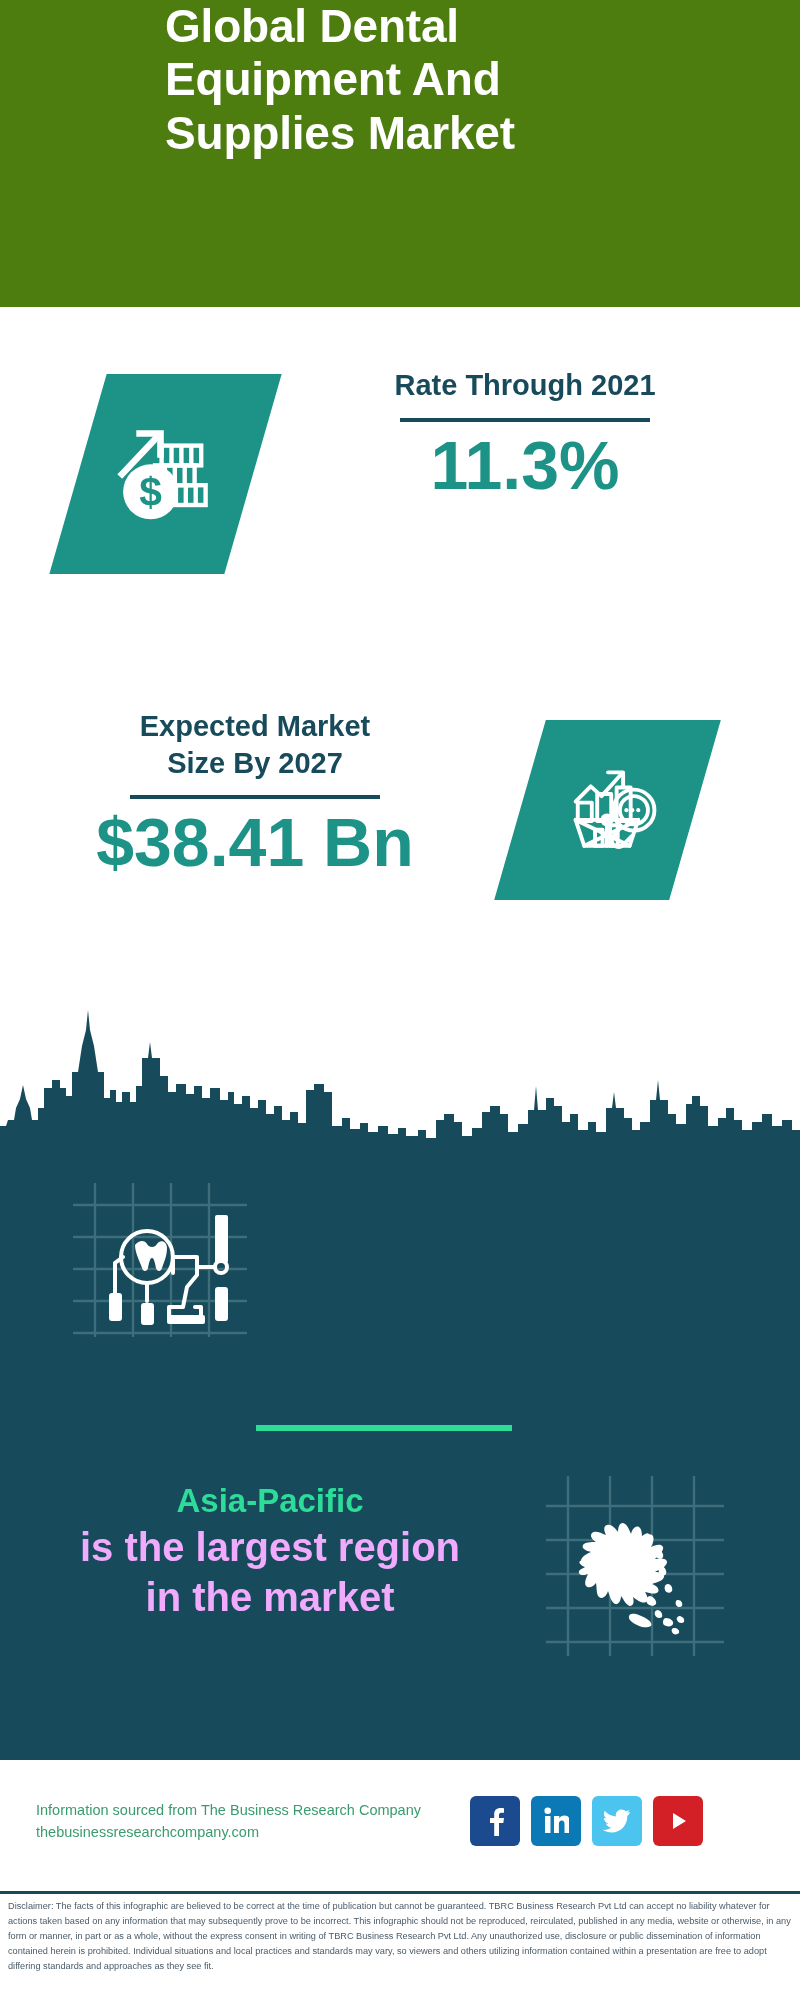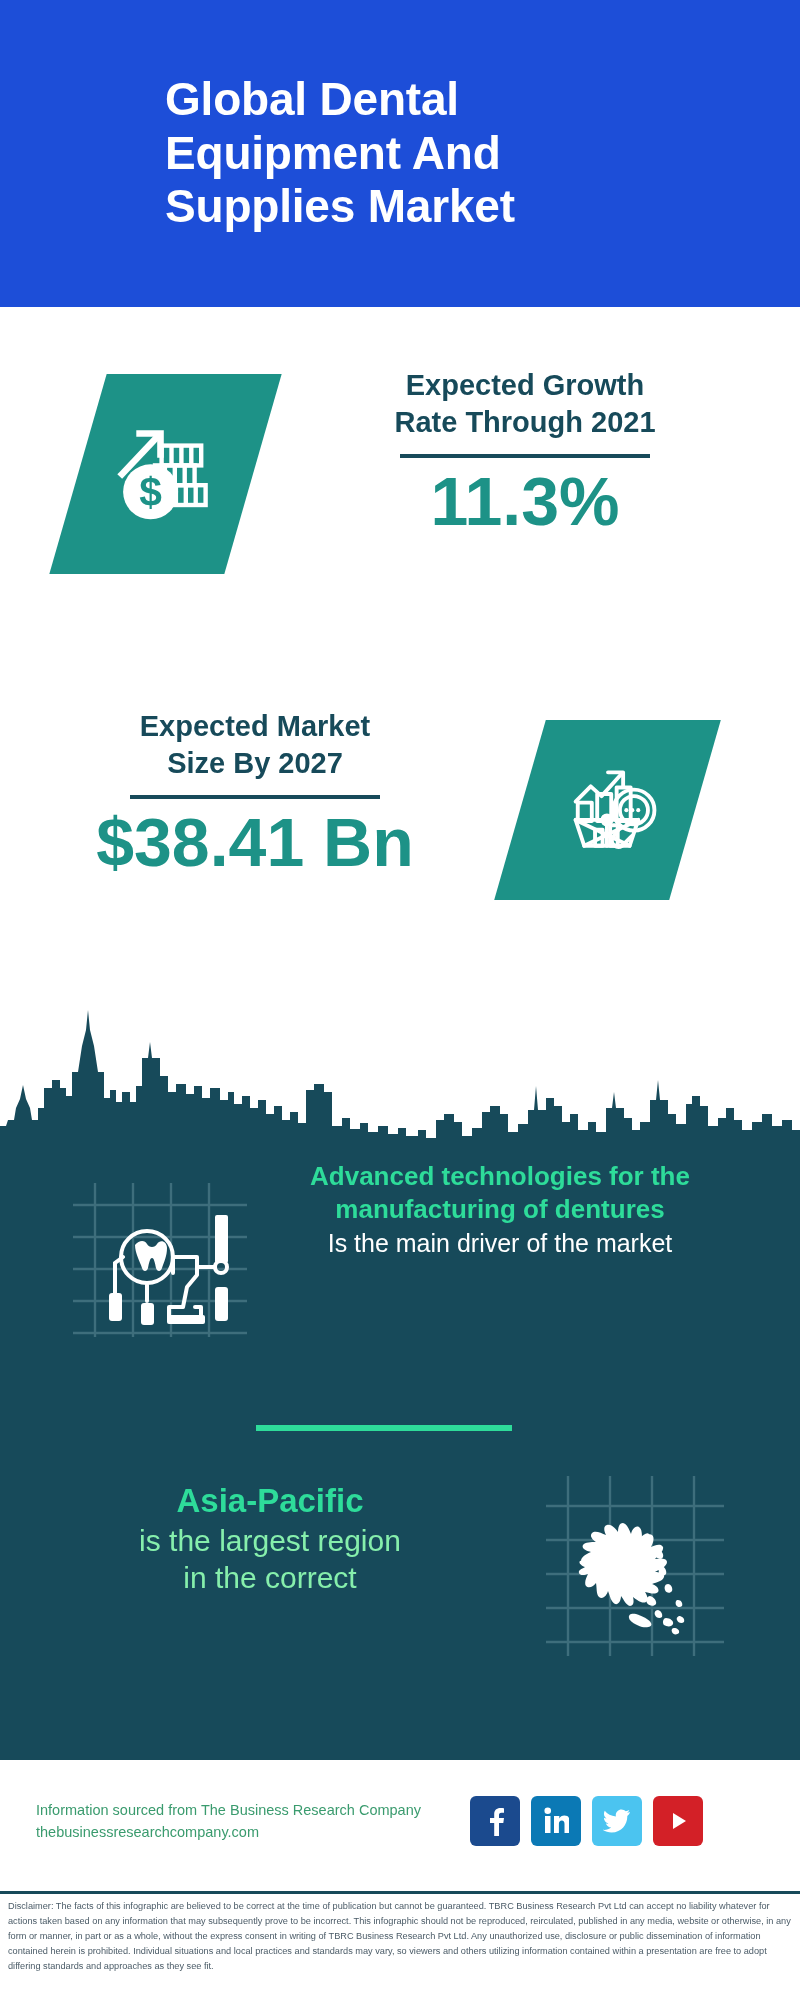--- a/index.html
+++ b/index.html
@@ -8,22 +8,22 @@
     background:#ffffff;
     font-family:"Liberation Sans", sans-serif;
     overflow:hidden;
     position:relative;
   }
   .page{width:800px;height:2000px;position:relative;overflow:hidden;background:#fff;}
 
   
   .header{
     position:absolute;left:0;top:0;width:800px;height:307px;
-    background:#1d4ed8;
-    display:flex;align-items:center;justify-content:center;
+    background:#4d7c0f;
+    display:flex;justify-content:center;
   }
   .header-title{
     color:#ffffff;
     font-size:46px;line-height:1.16;
     font-weight:bold;
     text-align:left;
     width:470px;
     letter-spacing:-0.2px;
   }
 
@@ -102,21 +102,21 @@
   .region-row{
     position:absolute;left:0;top:320px;width:690px;height:230px;
   }
   .region-text{
     position:absolute;left:60px;top:20px;width:420px;text-align:center;
   }
   .region-accent{
     color:#2EDC9A;font-size:33px;font-weight:bold;line-height:1.26;
   }
   .region-plain{
-    color:#86efac;font-size:30px;font-weight:normal;line-height:1.26;
+    color:#f0abfc;font-size:40px;font-weight:bold;line-height:1.26;
   }
   .gi-right{left:540px;top:10px;width:190px;height:190px;}
 
   
   .footer{
     position:absolute;left:0;top:1760px;width:740px;height:130px;
     background:#ffffff;
   }
   .footer-inner{
     position:absolute;left:36px;top:36px;width:740px;
@@ -174,21 +174,20 @@
             <line x1="59" y1="62" x2="59" y2="80"></line>
             <line x1="68" y1="62" x2="68" y2="80"></line>
             <line x1="77" y1="62" x2="77" y2="80"></line>
           </g>
           <circle cx="36" cy="68" r="25" fill="#ffffff"></circle>
           <text x="36" y="81" font-size="37" font-weight="bold" text-anchor="middle" fill="#1D9287" font-family="Liberation Sans, sans-serif">$</text>
         </svg>
       </span>
     </div>
     <div class="stat1-text">
-      <div class="stat-label">Expected Growth</div>
       <div class="stat-label">Rate Through 2021</div>
       <div class="rule-dark"></div>
       <div class="stat-value">11.3%</div>
     </div>
   </div>
 
   <div class="stat2">
     <div class="stat2-text">
       <div class="stat-label">Expected Market</div>
       <div class="stat-label">Size By 2027</div>
@@ -278,33 +277,29 @@
             <rect x="76" y="128" width="13" height="22" rx="3" stroke="none"></rect>
             <path d="M108 98 L108 82 L132 82 L132 100 L122 112 L118 132 L104 132 L104 142 L136 142 L136 132 L130 132" fill="none" stroke-linejoin="round"></path>
             <rect x="102" y="140" width="38" height="9" rx="2" stroke="none"></rect>
             <line x1="134" y1="92" x2="150" y2="92"></line>
             <circle cx="156" cy="92" r="6" fill="none"></circle>
             <rect x="150" y="40" width="13" height="48" rx="2" stroke="none"></rect>
             <rect x="150" y="112" width="13" height="34" rx="3" stroke="none"></rect>
           </g>
         </svg>
       </span>
-      <div class="driver-text">
-        <div class="accent-line">Advanced technologies for the manufacturing of dentures</div>
-        <div class="plain-line">Is the main driver of the market</div>
-      </div>
     </div>
 
     <div class="green-divider"></div>
 
     <div class="region-row">
       <div class="region-text">
         <div class="region-accent">Asia-Pacific</div>
         <div class="region-plain">is the largest region</div>
-        <div class="region-plain">in the correct</div>
+        <div class="region-plain">in the market</div>
       </div>
       <span class="grid-icon gi-right">
         <svg width="190" height="190" viewBox="0 0 190 190">
           <g stroke="#3E6E7C" stroke-width="2.4" fill="none">
             <line x1="6" y1="36" x2="184" y2="36"></line>
             <line x1="6" y1="70" x2="184" y2="70"></line>
             <line x1="6" y1="104" x2="184" y2="104"></line>
             <line x1="6" y1="138" x2="184" y2="138"></line>
             <line x1="6" y1="172" x2="184" y2="172"></line>
             <line x1="28" y1="6" x2="28" y2="186"></line>

